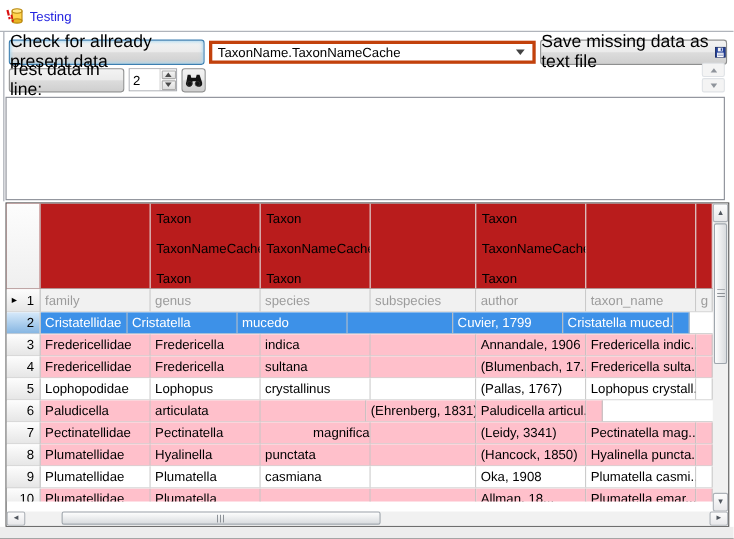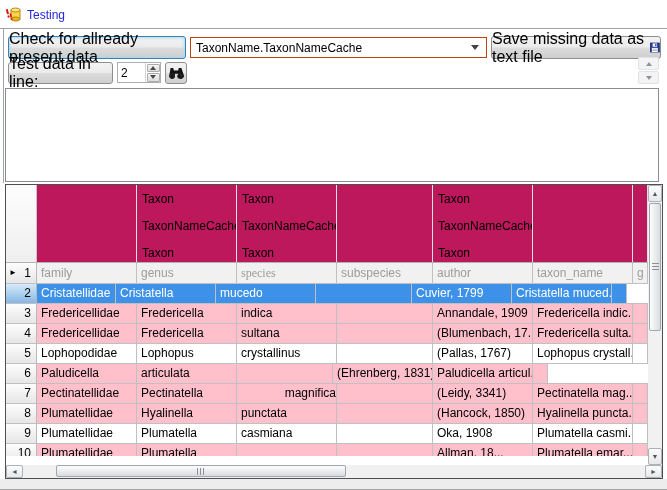--- a/index.html
+++ b/index.html
@@ -22,21 +22,21 @@
     background:linear-gradient(180deg,#F3F3F3 0%,#EBEBEB 48%,#DCDCDC 52%,#CFCFCF 100%);
     border:1px solid #8E8F8F; border-radius:3px; font-size:16px; cursor:default;
   }
   .btn.focused { border-color:#3C7FB1; box-shadow:inset 0 0 3px 1px #A9D9F2; }
   .check-btn { left:8px; top:36px; width:178px; height:23px; }
   .save-btn  { left:491px; top:36px; width:170px; height:23px; }
   .test-btn  { left:8px; top:62px; width:105px; height:22px; }
   .find-btn  { left:165px; top:62px; width:22px; height:22px; }
   
   .combo { position:absolute; left:190px; top:37px; width:297px; height:21px;
-           background:#fff; border:1px solid #c2410c; display:flex; align-items:center; }
+           background:#fff; border:3px solid #c2410c; display:flex; align-items:center; }
   .combo-text { padding-left:5px; flex:1; white-space:nowrap; overflow:hidden; }
   .tri-down { width:0; height:0; border-left:4px solid transparent; border-right:4px solid transparent;
               border-top:5px solid #424242; margin-right:7px; }
   
   .nud { position:absolute; left:117px; top:62px; width:44px; height:21px;
          background:#fff; border:1px solid #ABADB3; display:flex; }
   .nud input { flex:1; border:0; outline:0; font:12px "Liberation Sans",sans-serif; padding-left:3px; width:24px; }
   .spincol { width:15px; display:flex; flex-direction:column; border-left:1px solid #D5D5D5; }
   .spinbtn { flex:1; display:flex; align-items:center; justify-content:center;
              background:linear-gradient(180deg,#F5F5F5,#DDDDDD); border:1px solid #ACACAC; border-radius:1px; margin:0.5px; }
@@ -50,21 +50,21 @@
   .tri-u.dis { border-bottom-color:#8F949B; }
   .tri-d.dis { border-top-color:#8F949B; }
   
   .resultbox { position:absolute; left:5px; top:88px; width:654px; height:94px;
                border:1px solid #898C95; background:#fff; resize:none; outline:none;
                font:12px "Liberation Sans",sans-serif; }
   
   .grid { position:absolute; left:5px; top:184px; width:658px; height:295px;
           border:1px solid #4F4F4F; background:#fff; }
   .grid-inner { position:relative; width:656px; height:293px; overflow:hidden; }
-  .hdrband { display:flex; height:78px; border-bottom:1px solid #B2B2B2; background:#be185d; width:642px; }
+  .hdrband { display:flex; height:78px; border-bottom:1px solid #B2B2B2; background:#b91c1c; width:642px; }
   .corner { width:31px; border-right:1px solid #C6C6C6;
             background:linear-gradient(180deg,#FDFDFD,#EFEFEF); }
   .hcell { border-right:1px solid #E3E3E3; padding:7px 0 0 5px; overflow:hidden; white-space:nowrap; }
   .hline { margin-bottom:13px; }
   .grow { display:flex; height:20px; border-bottom:1px solid var(--grid-line); line-height:19px; width:642px; background:#fff; }
   .grow.colnames { height:21px; line-height:20px; }
   .grow.colnames .cell { color:var(--colnames-text); background:#F1F1F1; }
   .grow.missing .cell { background:var(--missing); }
   .grow.present .cell { background:var(--present); }
   .grow.selected .cell { background:var(--selected); color:var(--selected-text); }
@@ -193,21 +193,21 @@
         <div class="hcell" style="width: 15px;"></div>
       </div>
     <div id="gridrows">
         <div class="grow colnames">
           <div class="rowhdr">
             <span class="marker">►</span>
             <span>1</span>
           </div>
           <div class="cell" style="width: 100px;">family</div>
           <div class="cell" style="width: 100px;">genus</div>
-          <div class="cell" style="width: 100px; font-family: Liberation Serif, serif;">species</div>
+          <div class="cell" style="width: 100px;">species</div>
           <div class="cell" style="width: 96px;">subspecies</div>
           <div class="cell" style="width: 100px;">author</div>
           <div class="cell" style="width: 100px;">taxon_name</div>
           <div class="cell" style="width: 15px;">g</div>
         </div>
         <div class="grow selected">
           <div class="rowhdr">
             <span>2</span>
           </div>
           <div class="cell" style="width: 79px;">Cristatellidae</div>
@@ -219,21 +219,21 @@
           <div class="cell" style="width: 15px;"></div>
         </div>
         <div class="grow missing">
           <div class="rowhdr">
             <span>3</span>
           </div>
           <div class="cell" style="width: 100px;">Fredericellidae</div>
           <div class="cell" style="width: 100px;">Fredericella</div>
           <div class="cell" style="width: 100px;">indica</div>
           <div class="cell" style="width: 96px;"></div>
-          <div class="cell" style="width: 100px;">Annandale, 1909</div>
+          <div class="cell" style="width: 100px;">Annandale, 1906</div>
           <div class="cell" style="width: 100px;">Fredericella indic...</div>
           <div class="cell" style="width: 15px;"></div>
         </div>
         <div class="grow missing">
           <div class="rowhdr">
             <span>4</span>
           </div>
           <div class="cell" style="width: 100px;">Fredericellidae</div>
           <div class="cell" style="width: 100px;">Fredericella</div>
           <div class="cell" style="width: 100px;">sultana</div>

